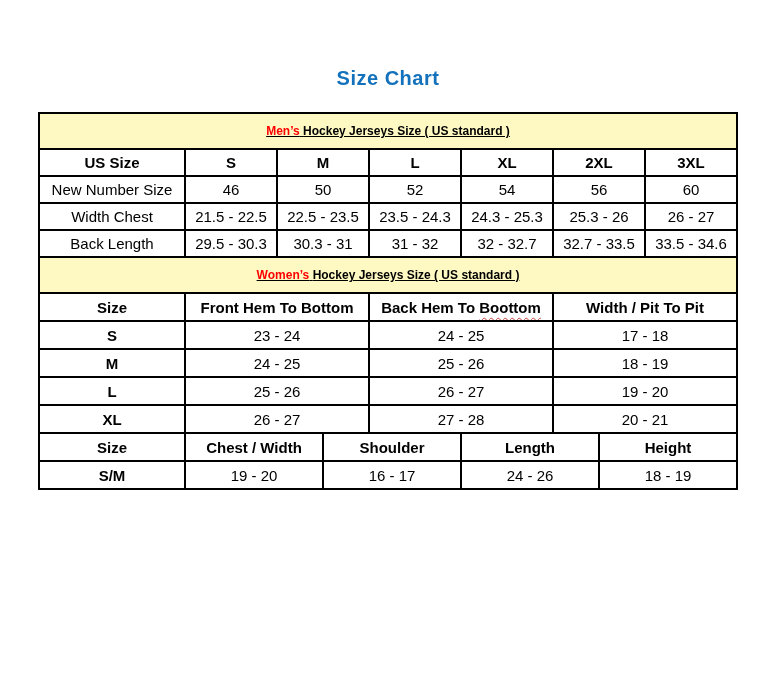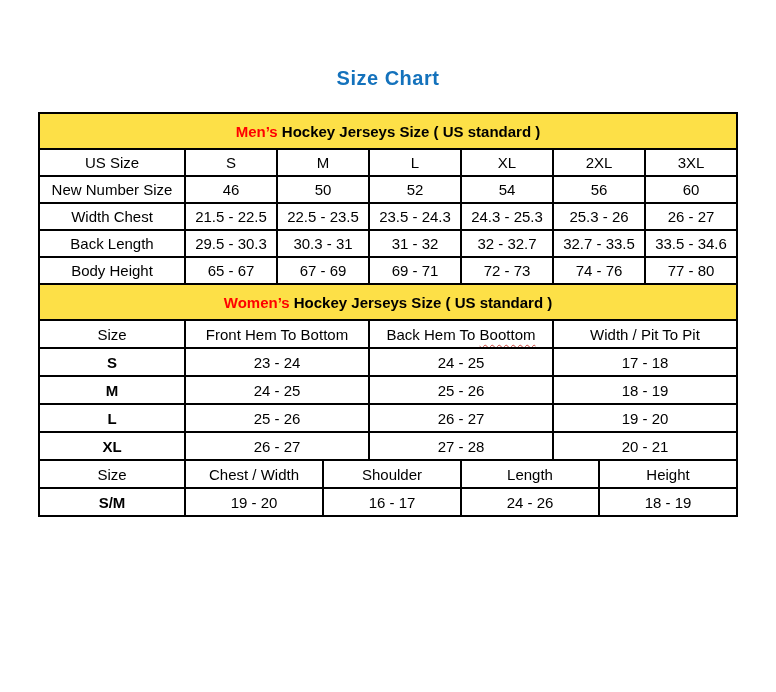--- a/index.html
+++ b/index.html
@@ -35,26 +35,27 @@
   .size-table th, .size-table td {
     border: 2px solid #000;
     text-align: center;
     vertical-align: middle;
     font-size: 15px;
     padding: 0 3px;
     height: 25px;
     overflow: hidden;
     white-space: nowrap;
   }
-  .size-table th { font-weight: normal; }
+  .size-table th { font-weight: bold; }
   tr.band td {
-    background: #fde047;
+    background: #fef9c3;
     height: 34px;
-    font-size: 15px;
+    font-size: 12px;
     font-weight: bold;
+    text-decoration: underline;
   }
   .band-highlight { color: #FF0000; }
   .bold-label { font-weight: bold; }
   .womens-table th, .womens-table td,
   .youth-table th, .youth-table td { height: 26px; }
   .wavy {
     text-decoration-line: underline;
     text-decoration-style: wavy;
     text-decoration-color: #C8423A;
     text-decoration-thickness: 1px;
@@ -111,29 +112,20 @@
         <td>26 - 27</td>
       </tr>
       <tr>
         <td>Back Length</td>
         <td>29.5 - 30.3</td>
         <td>30.3 - 31</td>
         <td>31 - 32</td>
         <td>32 - 32.7</td>
         <td>32.7 - 33.5</td>
         <td>33.5 - 34.6</td>
-      </tr>
-      <tr>
-        <td>Body Height</td>
-        <td>65 - 67</td>
-        <td>67 - 69</td>
-        <td>69 - 71</td>
-        <td>72 - 73</td>
-        <td>74 - 76</td>
-        <td>77 - 80</td>
       </tr>
     </tbody>
   </table>
 
   <table class="size-table womens-table">
     <colgroup>
         <col class="c-label">
         <col>
         <col>
         <col>

